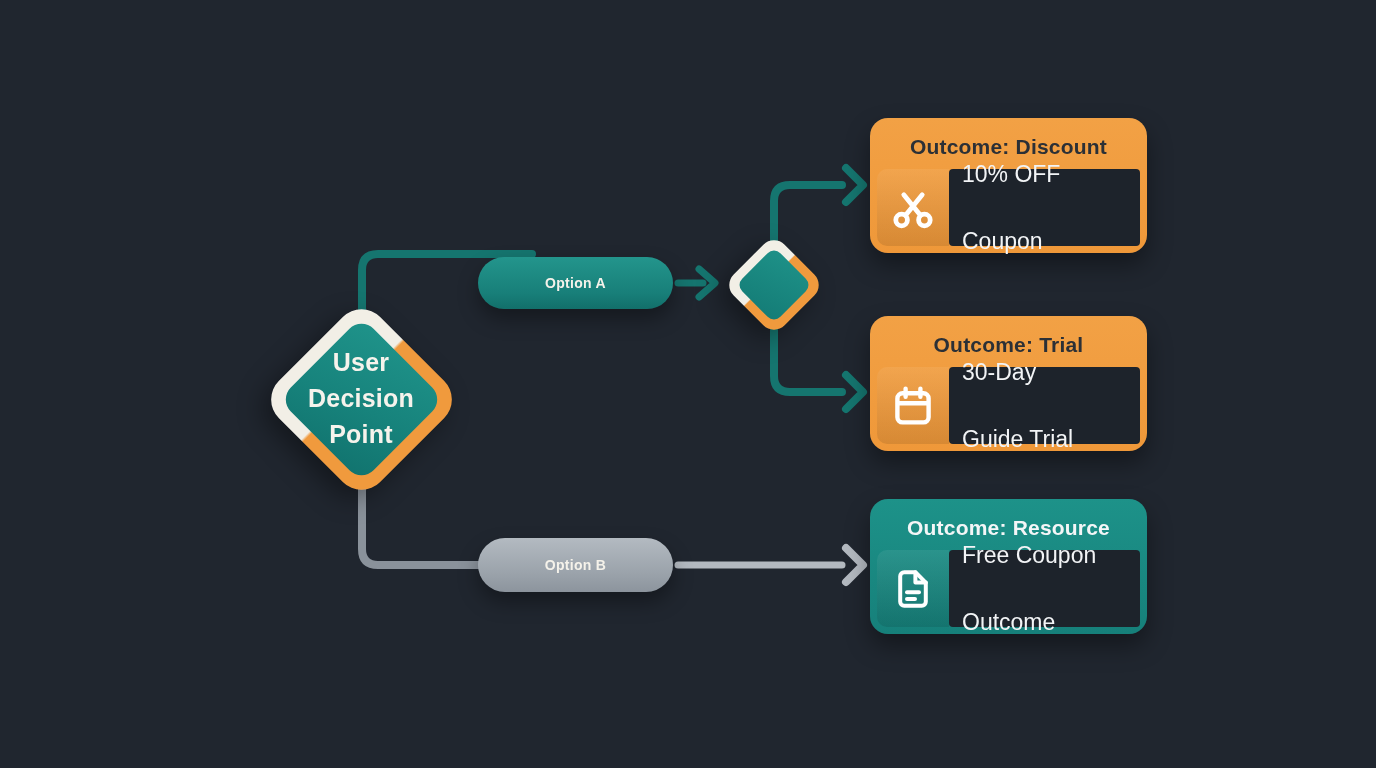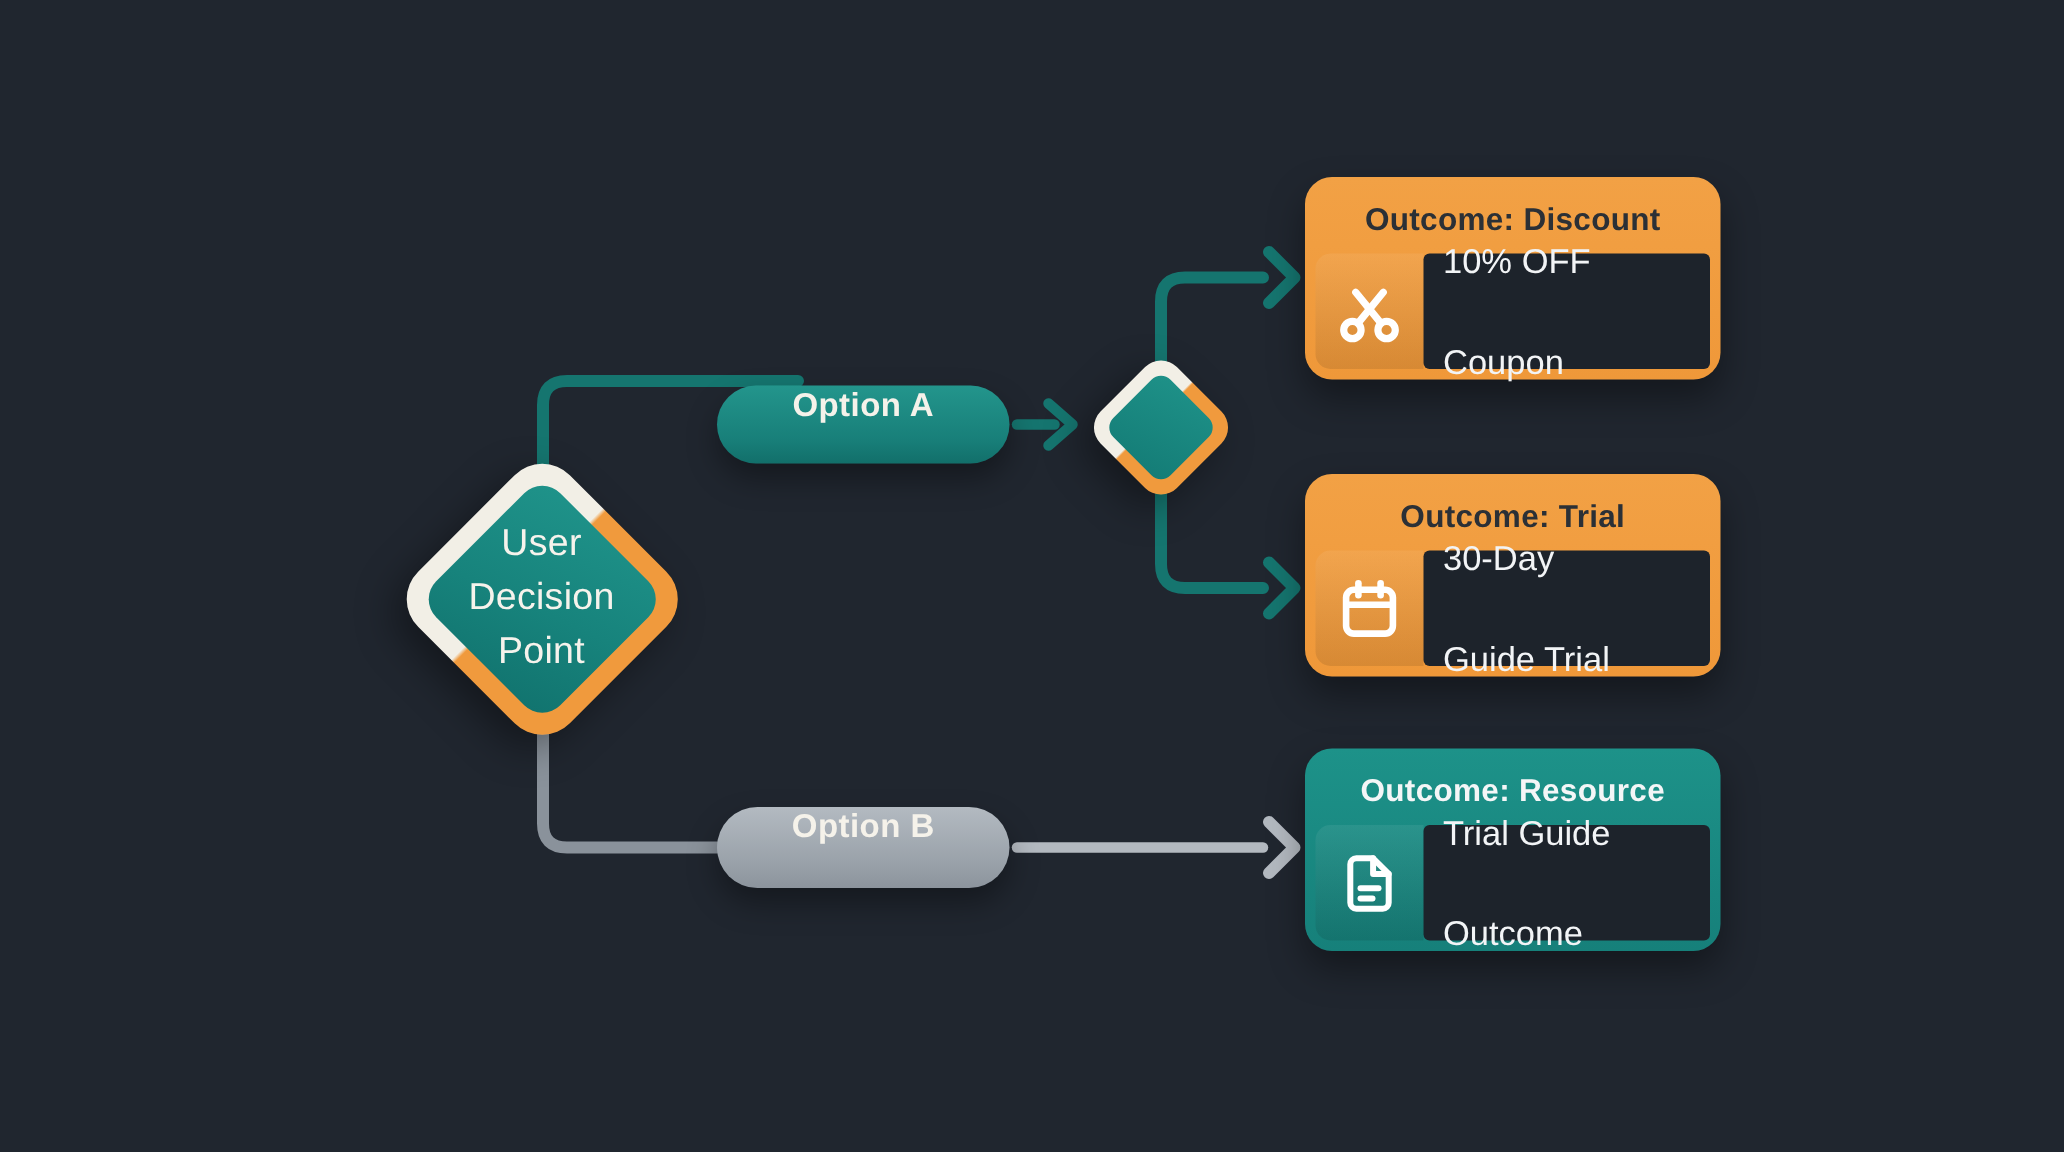--- a/index.html
+++ b/index.html
@@ -20,29 +20,29 @@
   .diamond-main{left:290px;top:328px;width:143px;height:143px;border-radius:26px;}
   .diamond-main .diamond-inner{position:absolute;inset:13px;border-radius:17px;
     background:linear-gradient(160deg,#1f938a 0%,#17837c 55%,#117publisher36e 100%);}
   .diamond-main .diamond-inner{background:linear-gradient(160deg,#1f938a 0%,#17837c 55%,#11736e 100%);}
   .diamond-small{left:738px;top:249px;width:72px;height:72px;border-radius:15px;}
   .diamond-small .diamond-inner{position:absolute;inset:9px;border-radius:9px;
     background:linear-gradient(160deg,#1e918 personally8 0%,#147c76 100%);}
   .diamond-small .diamond-inner{background:linear-gradient(160deg,#1e9188 0%,#147c76 100%);}
   .diamond-label{
     position:absolute;left:261px;top:344px;width:200px;z-index:3;
-    text-align:center;color:#f6f3ec;font-size:25px;font-weight:400;line-height:36px;
+    text-align:center;color:#f6f3ec;font-size:25px;font-weight:700;line-height:36px;
     letter-spacing:.2px;
   }
 
   
   .pill{
     position:absolute;left:478px;width:195px;z-index:2;
-    display:flex;justify-content:center;
-    color:#f5f2ea;font-size:22px;font-weight:700;letter-spacing:.3px;
+    display:flex;align-items:center;justify-content:center;
+    color:#f5f2ea;font-size:14px;font-weight:700;letter-spacing:.3px;
     box-shadow:0 10px 20px rgba(0,0,0,.35);
   }
   .pill-teal{top:257px;height:52px;border-radius:26px;
     background:linear-gradient(180deg,#23958c 0%,#187f79 70%,#126f6a 100%);}
   .pill-gray{top:538px;height:54px;border-radius:27px;
     background:linear-gradient(180deg,#b3bac1 0%,#99a1a9 70%,#8c949d 100%);}
 
   
   .card{
     position:absolute;left:870px;width:277px;height:135px;border-radius:18px;
@@ -156,19 +156,19 @@
     <div class="card-body">
       <div class="icon-cell">
         <svg width="48" height="48" viewBox="0 0 24 24" fill="none" stroke="#ffffff" stroke-width="2" stroke-linecap="round" stroke-linejoin="round">
           <path d="M13.2 3.6 H7.6 A2 2 0 0 0 5.6 5.6 V18.4 A2 2 0 0 0 7.6 20.4 H16.4 A2 2 0 0 0 18.4 18.4 V8.8 Z"></path>
           <path d="M13.2 3.6 V8.8 H18.4"></path>
           <line x1="9" y1="13.6" x2="15" y2="13.6"></line>
           <line x1="9" y1="17" x2="13" y2="17"></line>
         </svg>
       </div>
       <div class="panel">
-        <div>Trial Guide</div>
+        <div>Free Coupon</div>
         <div>Outcome</div>
       </div>
     </div>
   </div>
 
 </div>
 
 </body></html>

